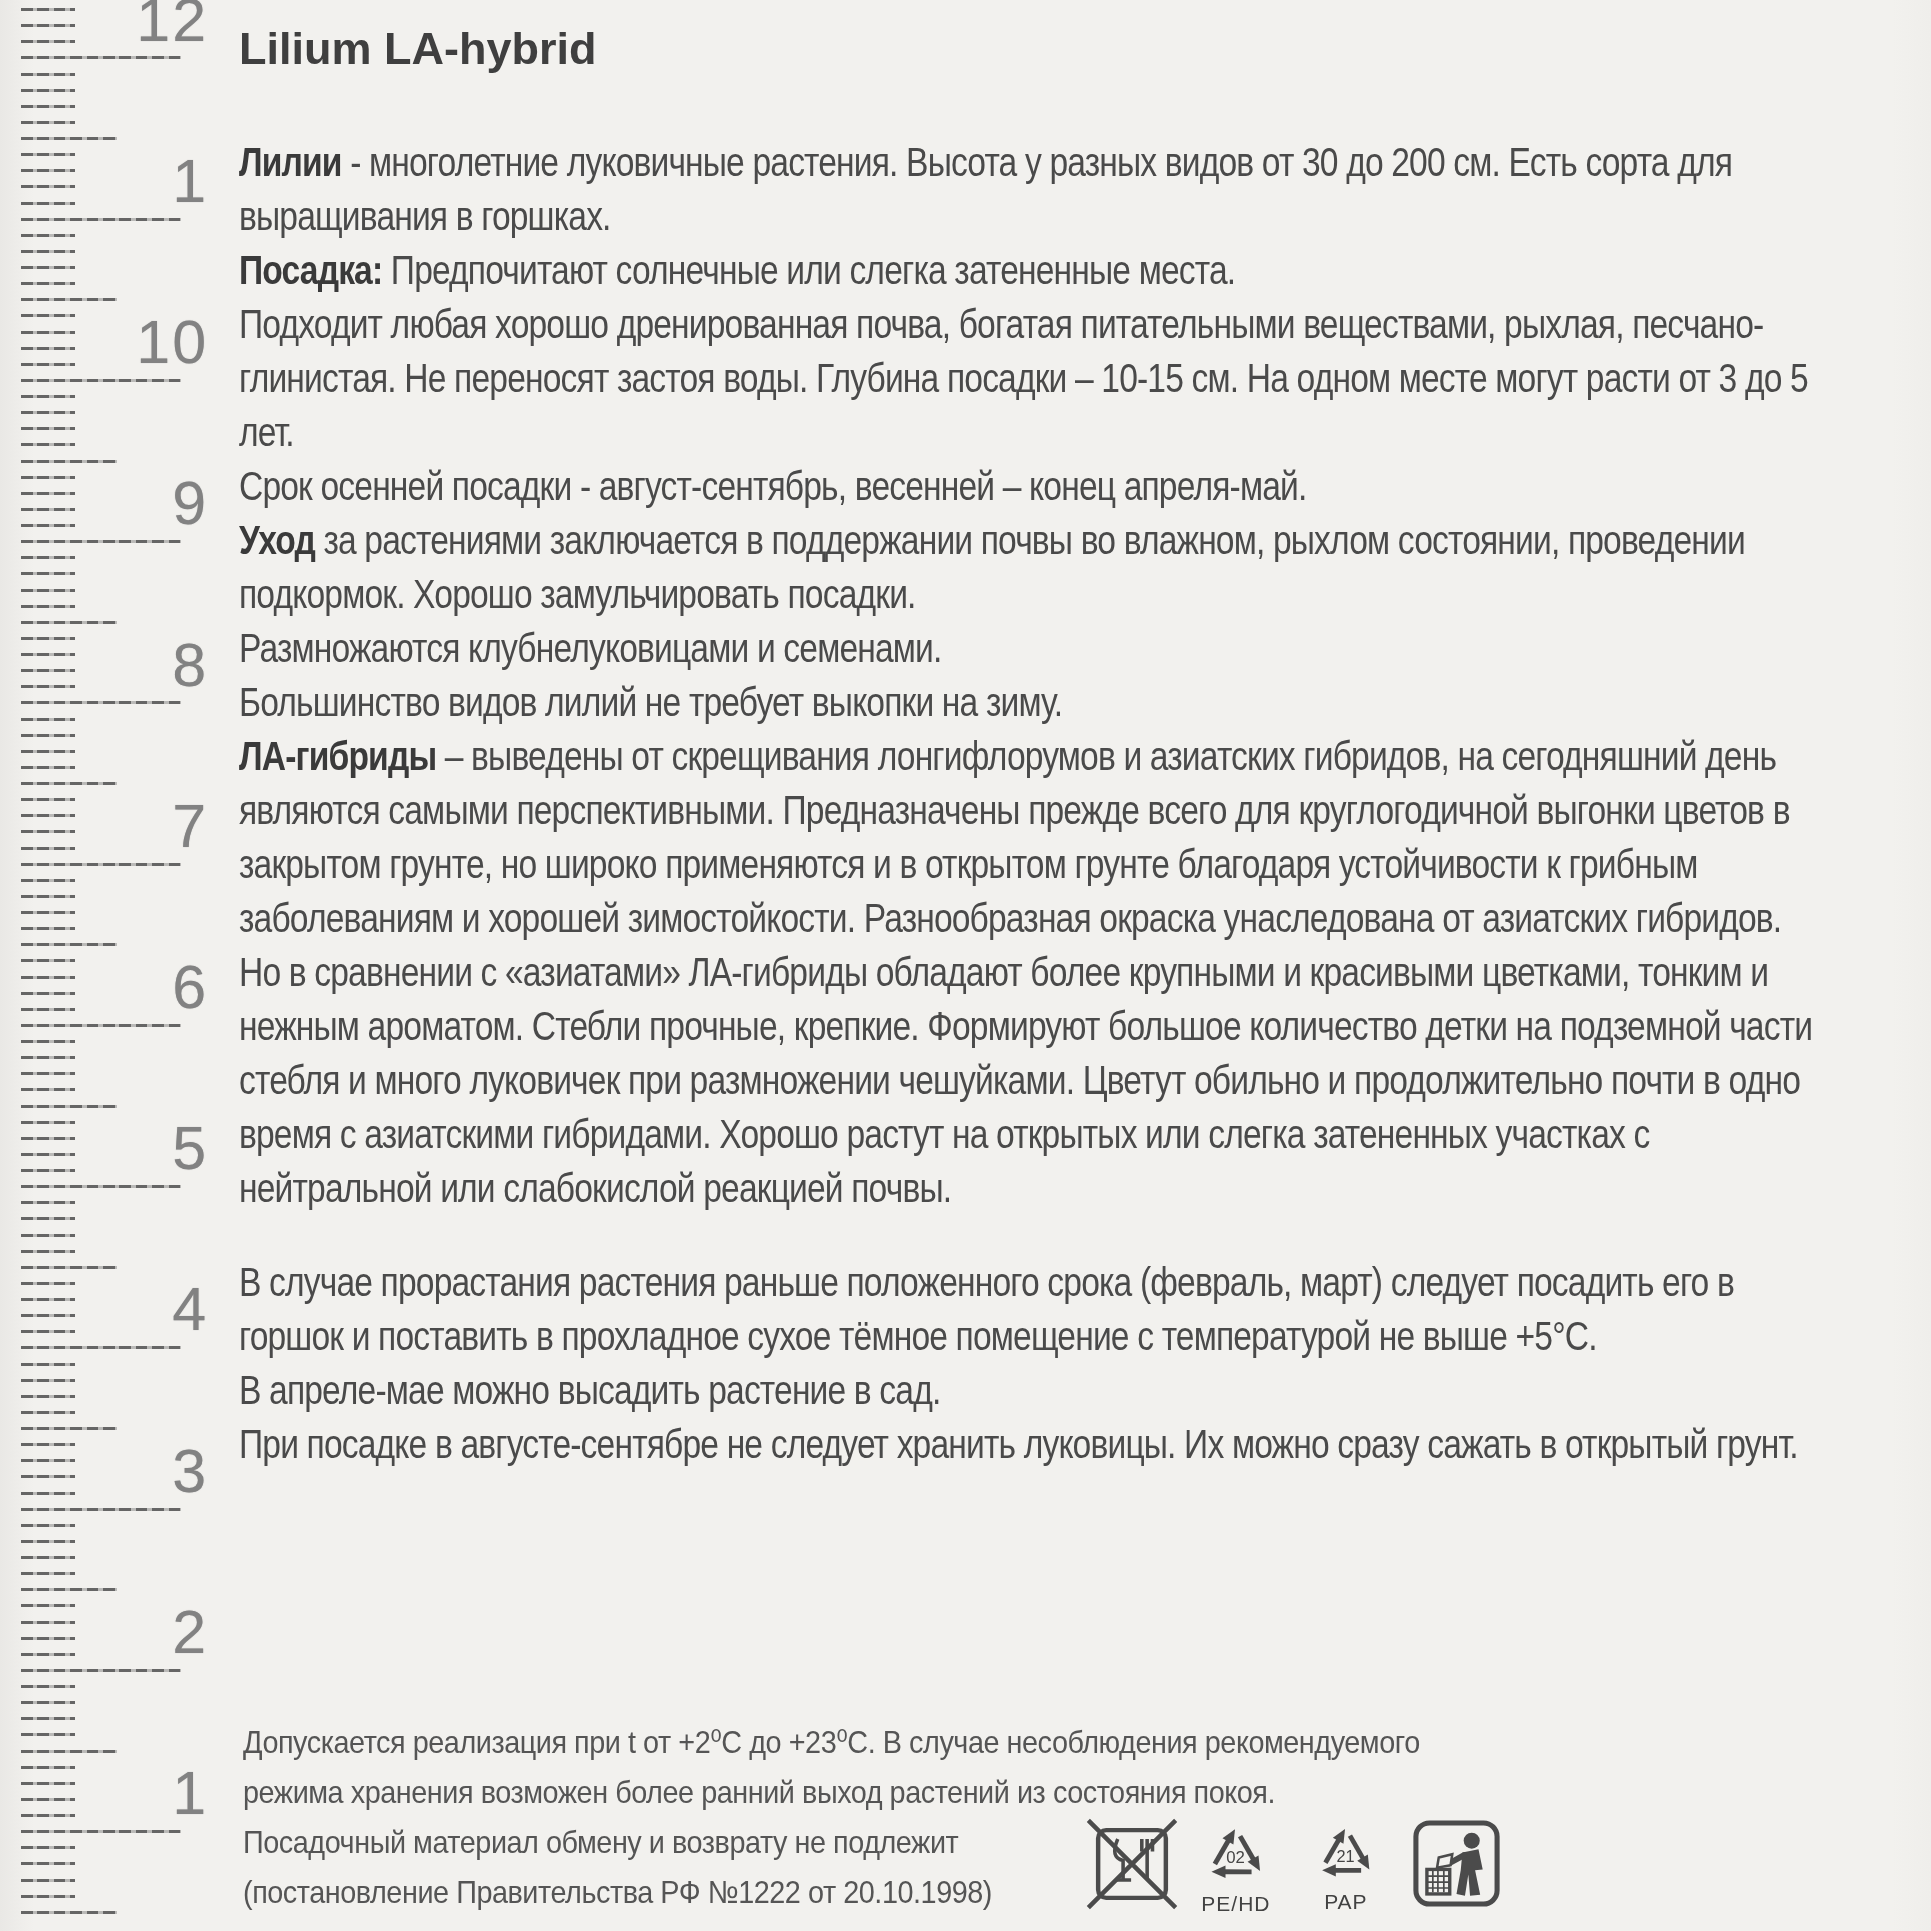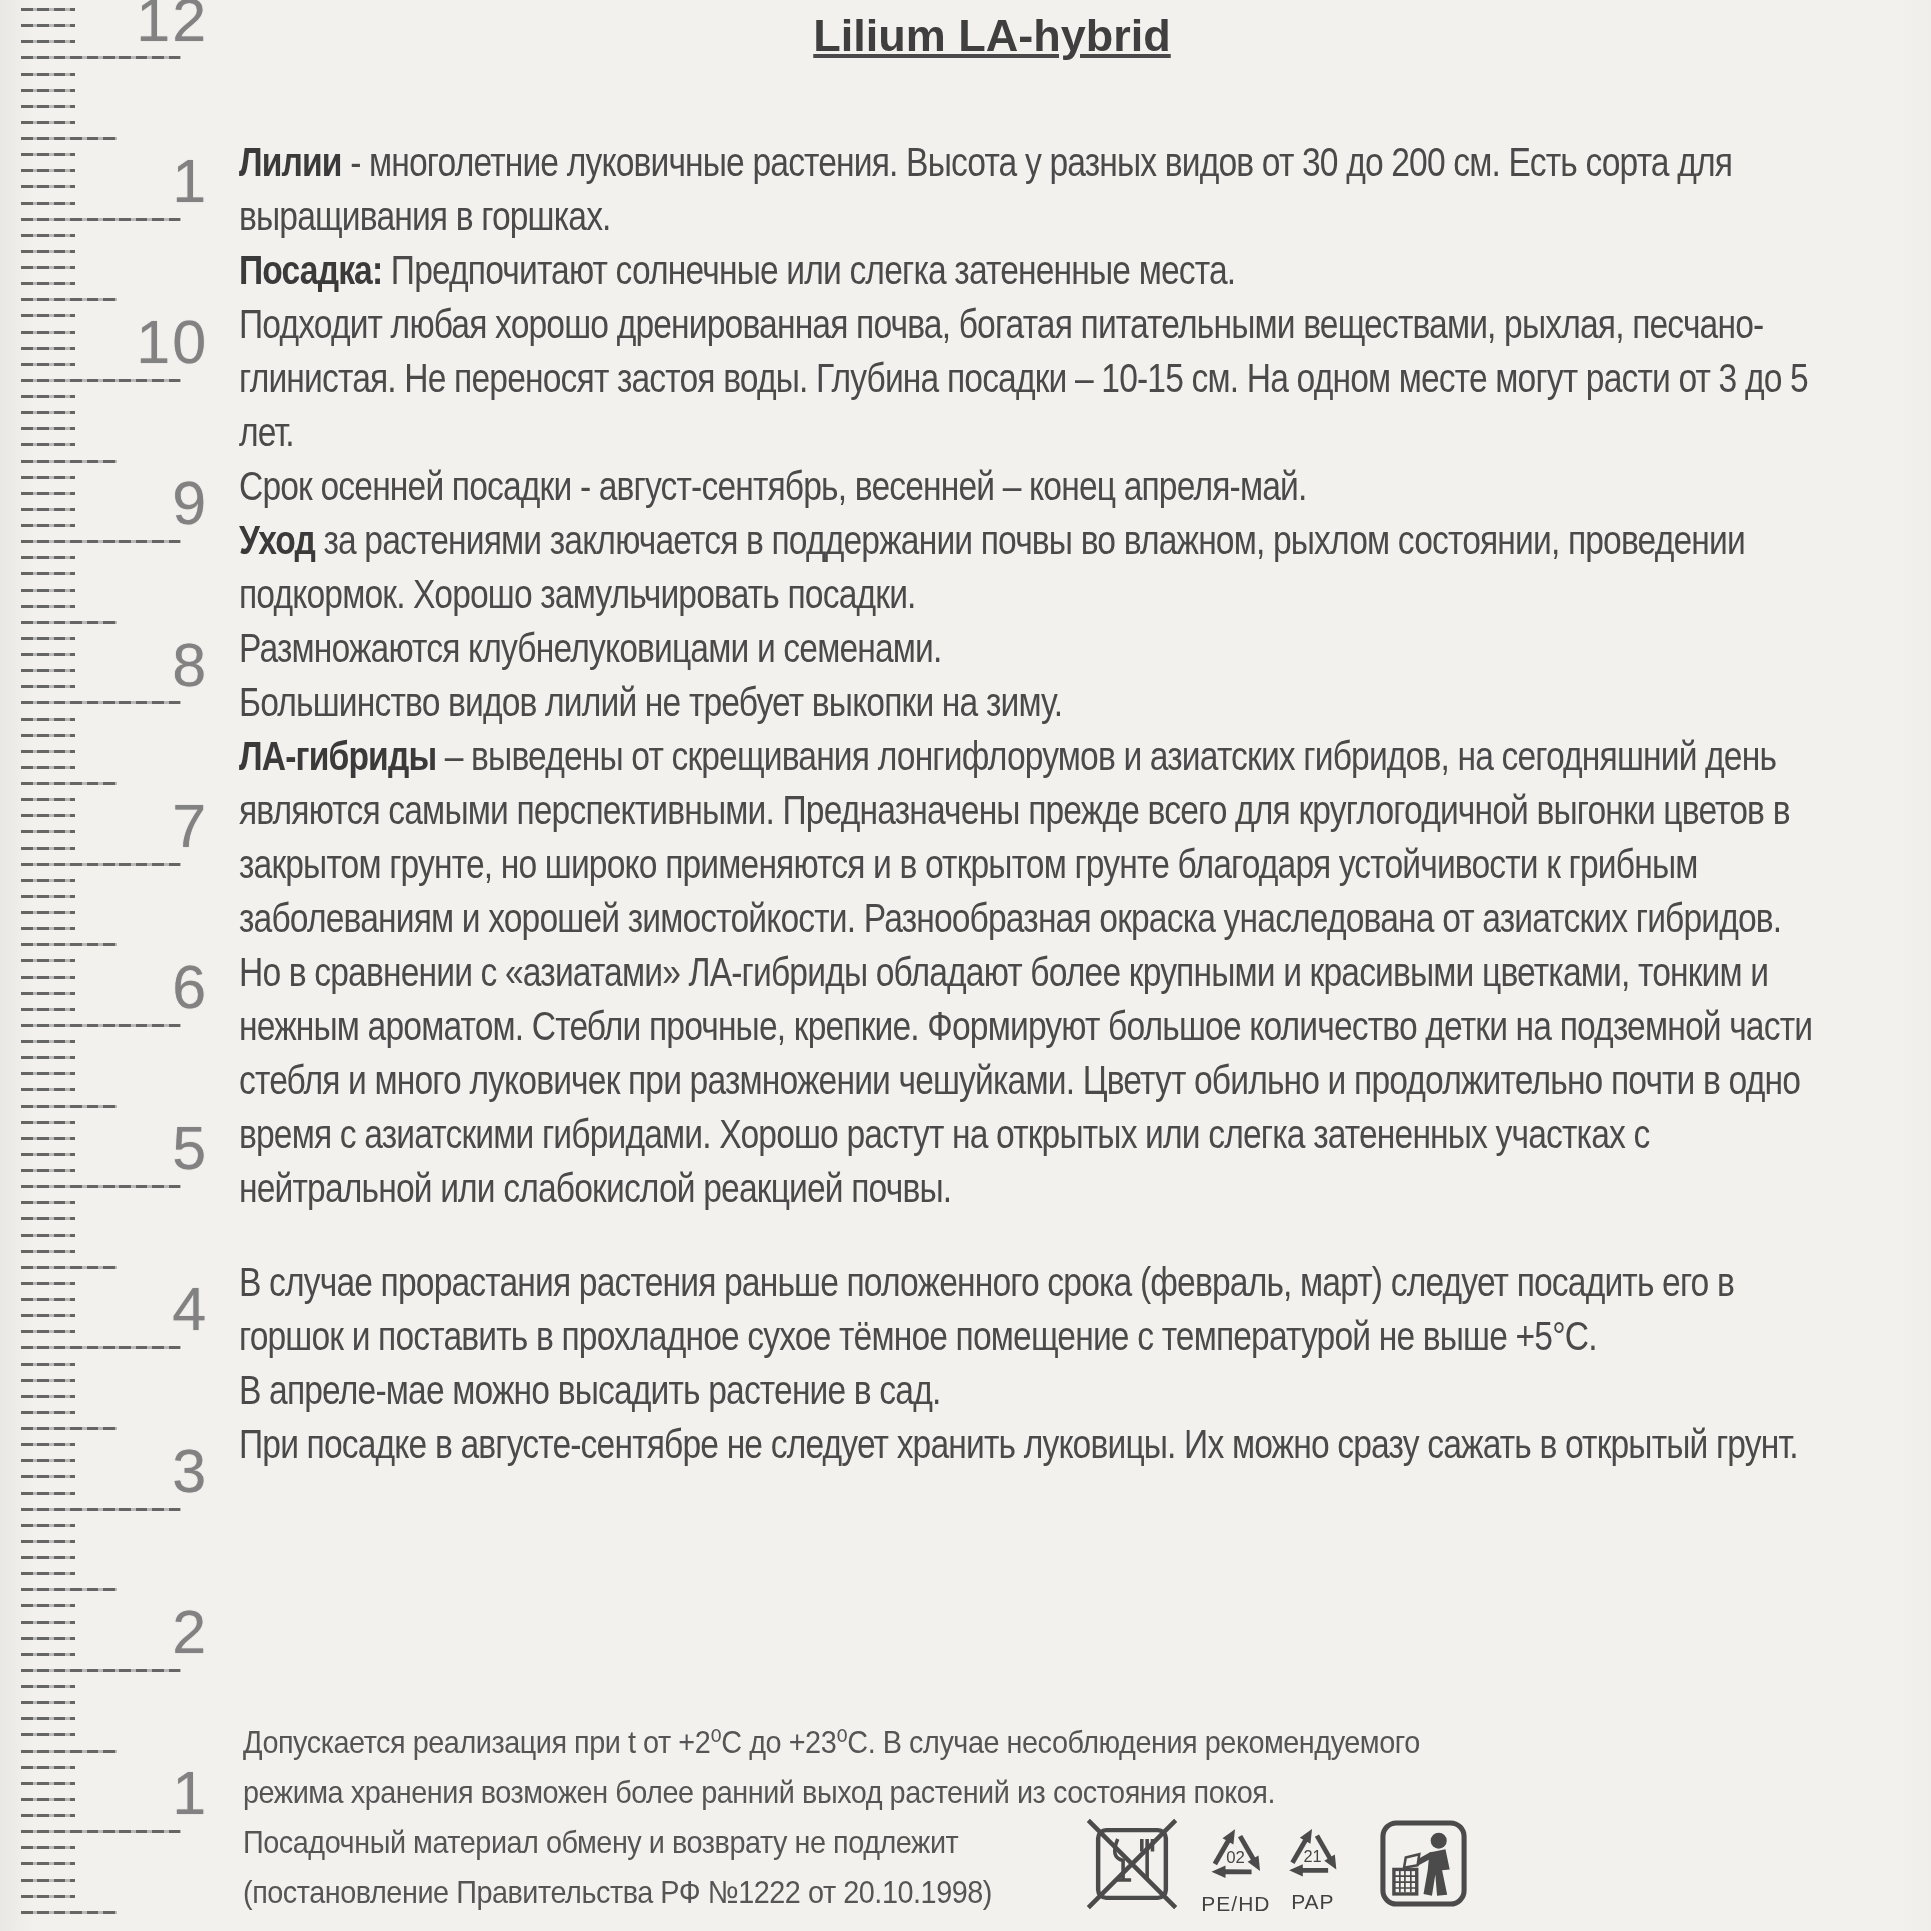--- a/index.html
+++ b/index.html
@@ -14,21 +14,21 @@
   .tick{position:absolute;height:2.9px;left:21px;
         background:repeating-linear-gradient(90deg,#4d4d4d 0 11.6px,rgba(77,77,77,.4) 11.6px 16.4px);
         opacity:.85;}
   .tick-mm{width:54px;}
   .tick-half{width:96px;}
   .tick-cm{width:160px;}
   .ruler-num{position:absolute;left:82px;width:126px;height:70px;line-height:70px;
         text-align:right;font-size:61px;color:#828282;letter-spacing:1.9px;
         text-shadow:0 0 1px rgba(130,130,130,.6);}
   
-  .title-wrap{position:absolute;left:239px;top:10px;width:1506px;text-align:center;text-decoration:underline;}
+  .title-wrap{position:absolute;left:239px;top:23px;width:1506px;text-align:left;}
   .title-latin{font-size:45px;font-weight:bold;color:#3f3f3f;letter-spacing:0px;}
   .title-rus{font-size:51px;font-weight:bold;color:#3f3f3f;letter-spacing:3.9px;margin-top:7.7px;}
   
   .body-text{position:absolute;left:239px;top:135px;width:1883px;
         transform:scaleX(0.84);transform-origin:0 0;
         font-size:40px;line-height:54px;letter-spacing:-1px;color:#4a4a4a;}
   .body-text p{margin:0;padding:0;}
   .body-text p.para-gap{margin-top:40px;}
   .body-text b{color:#3a3a3a;}
   
@@ -36,21 +36,21 @@
         transform:scaleX(0.9);transform-origin:0 0;
         font-size:32px;line-height:50px;letter-spacing:-0.5px;color:#555;}
   
   .icons-row{position:absolute;left:1083px;top:1815px;display:flex;align-items:flex-start;}
   .icon-block{text-align:center;}
   .icon-stroke{stroke:#4b4b4b;fill:none;}
   .icon-fill{fill:#4b4b4b;stroke:none;}
   .material-label{font-size:21px;color:#424242;letter-spacing:1px;margin-top:-1.9px;
         font-family:"Liberation Sans","DejaVu Sans",sans-serif;}
   .recycle-code{font-size:24px;fill:#454545;font-family:"Liberation Sans","DejaVu Sans",sans-serif;}
-  .mr18{margin-right:17.4px;} .mr22{margin-right:4px;text-align:center;} .mr30{margin-right:29px;}
+  .mr18{margin-right:17.4px;} .mr22{margin-right:37px;text-align:center;} .mr30{margin-right:29px;}
   .mt4{margin-top:4.8px;}
 </style>
 </head>
 <body>
 
 <div class="ruler">
     <div class="tick tick-mm" style="top: 8px;"></div>
     <div class="tick tick-mm" style="top: 24px;"></div>
     <div class="tick tick-mm" style="top: 40px;"></div>
     <div class="tick tick-cm" style="top: 56px;"></div>

